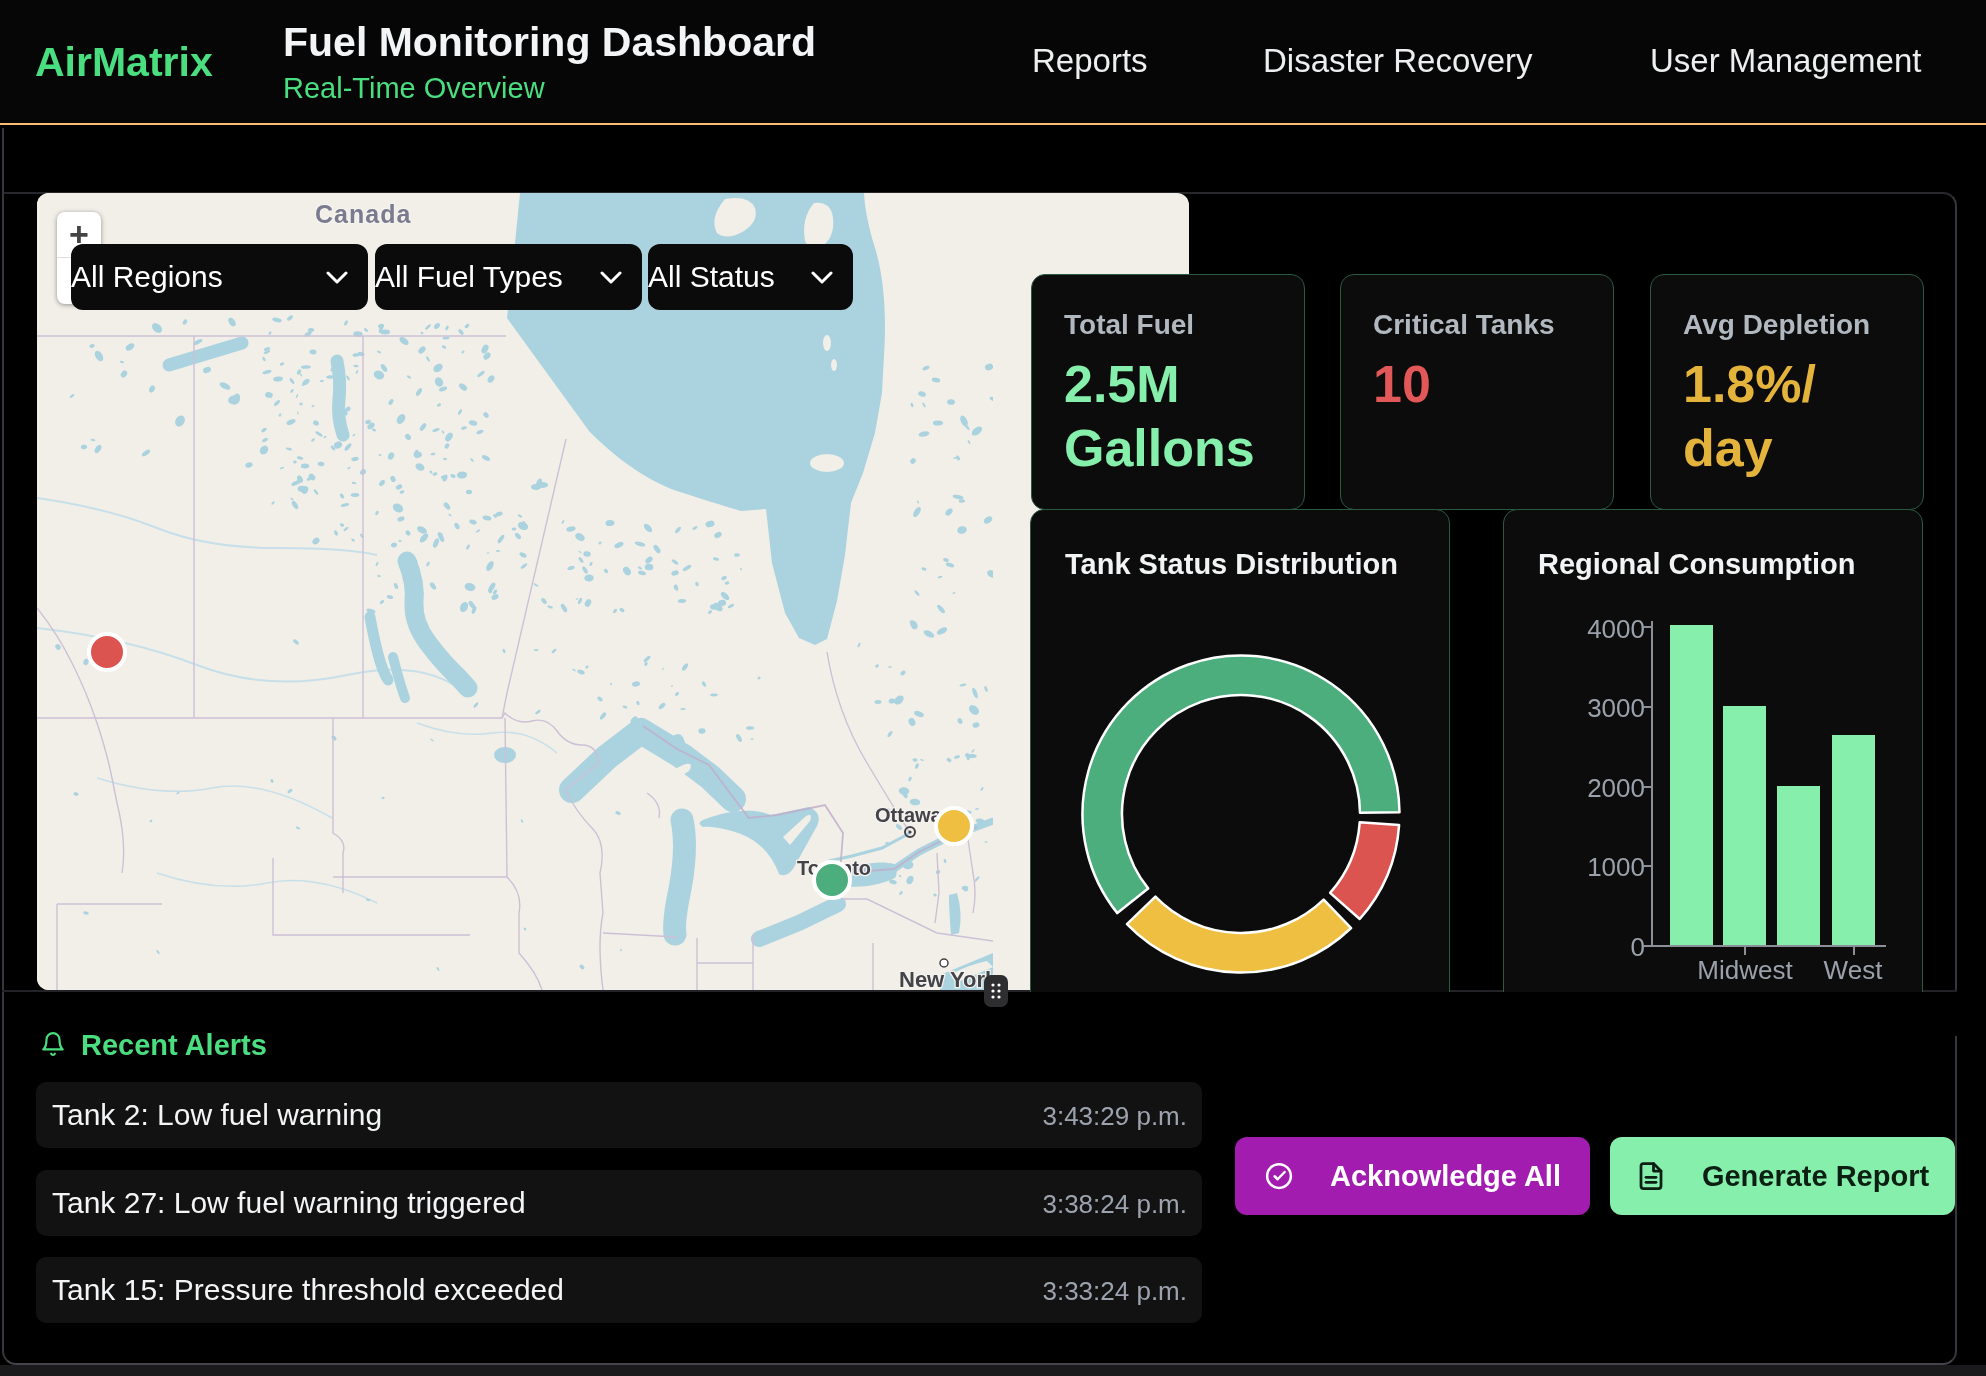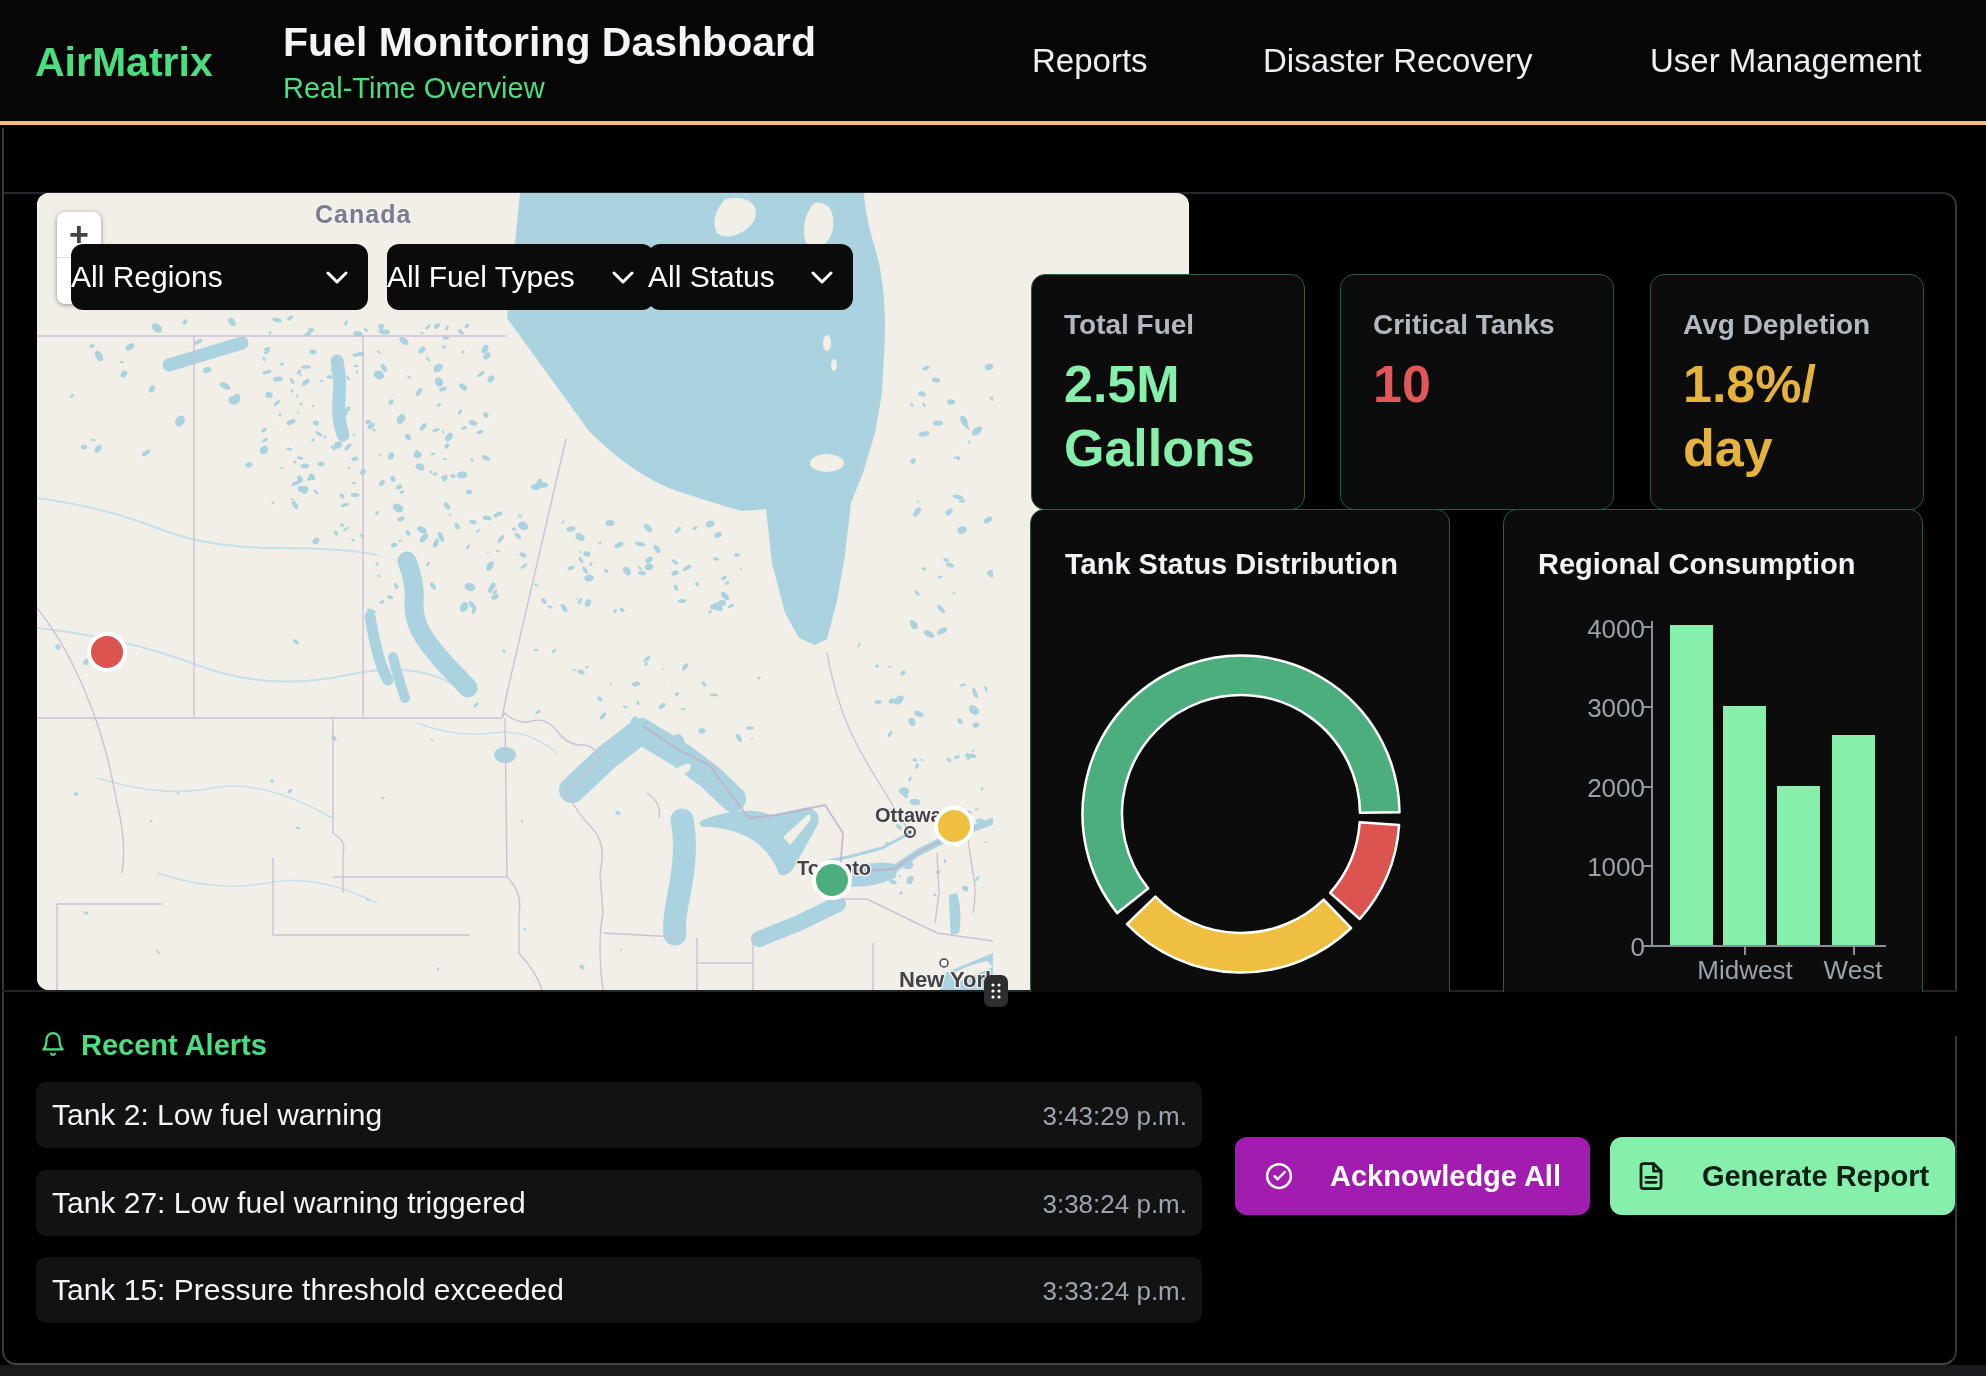--- a/index.html
+++ b/index.html
@@ -1,20 +1,20 @@
 <!DOCTYPE html>
 <html><head><meta charset="utf-8">
 <style>
 * { margin:0; padding:0; box-sizing:border-box; }
 html,body { width:1986px; height:1376px; background:#000; overflow:hidden;
   font-family:"Liberation Sans", sans-serif; -webkit-font-smoothing:antialiased; }
 body { filter:grayscale(0); }
 .abs { position:absolute; }
 #header { position:absolute; left:0; top:0; width:1986px; height:125px; background:#060606;
-  border-bottom:4px solid #fdba74; }
+  border-bottom:2px solid #fdba74; }
 #logo { position:absolute; left:35px; top:39px; font-size:41px; font-weight:700; color:#4ade80; }
 #htitle { position:absolute; left:283px; top:19px; font-size:41px; font-weight:700; color:#f3f4f6; }
 #hsub { position:absolute; left:283px; top:72px; font-size:29px; font-weight:400; color:#4ade80; }
 .nav { position:absolute; top:42px; font-size:33px; font-weight:400; color:#eceef0; }
 #container { position:absolute; left:2px; top:192px; width:1955px; height:1173px; background:#000;
   border-left:2px solid #36363c; border-right:2px solid #36363c; border-bottom:2px solid #44444c;
   border-top:2px solid #28282c; border-radius:0 14px 14px 14px; }
 #leftstub { position:absolute; left:2px; top:128px; width:2px; height:66px; background:#36363c; }
 .divider { position:absolute; background:#232327; }
 #map { position:absolute; left:37px; top:193px; width:1152px; height:797px; border-radius:12px;
@@ -550,21 +550,21 @@
 <div class="zoomctl">
     <div class="plus">+</div>
     <div class="minus"></div>
   </div>
 <div class="dd" style="left:71px; width:297px;">
     <span>All Regions</span>
   <svg width="22" height="13" viewBox="0 0 22 13">
       <path d="M2 2 L11 11 L20 2" stroke="#fff" stroke-width="3" fill="none" stroke-linecap="round" stroke-linejoin="round"></path>
     </svg>
   </div>
-<div class="dd" style="left:387px; width:267px;">
+<div class="dd" style="left:375px; width:267px;">
     <span>All Fuel Types</span>
   <svg width="22" height="13" viewBox="0 0 22 13">
       <path d="M2 2 L11 11 L20 2" stroke="#fff" stroke-width="3" fill="none" stroke-linecap="round" stroke-linejoin="round"></path>
     </svg>
   </div>
 <div class="dd" style="left:648px; width:205px;">
     <span>All Status</span>
   <svg width="22" height="13" viewBox="0 0 22 13">
       <path d="M2 2 L11 11 L20 2" stroke="#fff" stroke-width="3" fill="none" stroke-linecap="round" stroke-linejoin="round"></path>
     </svg>

